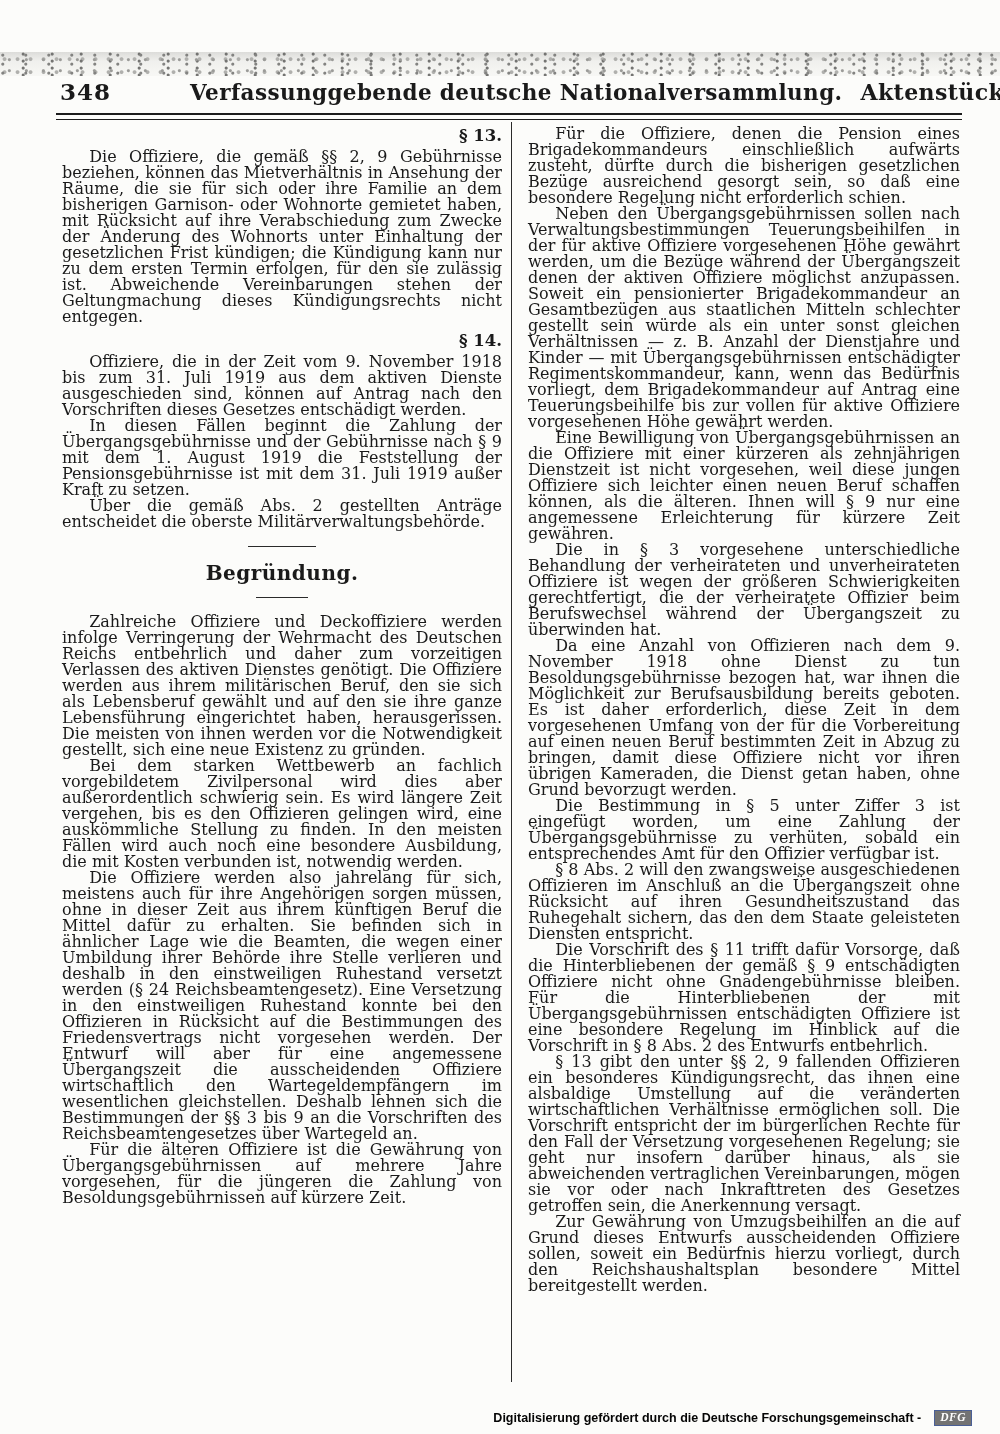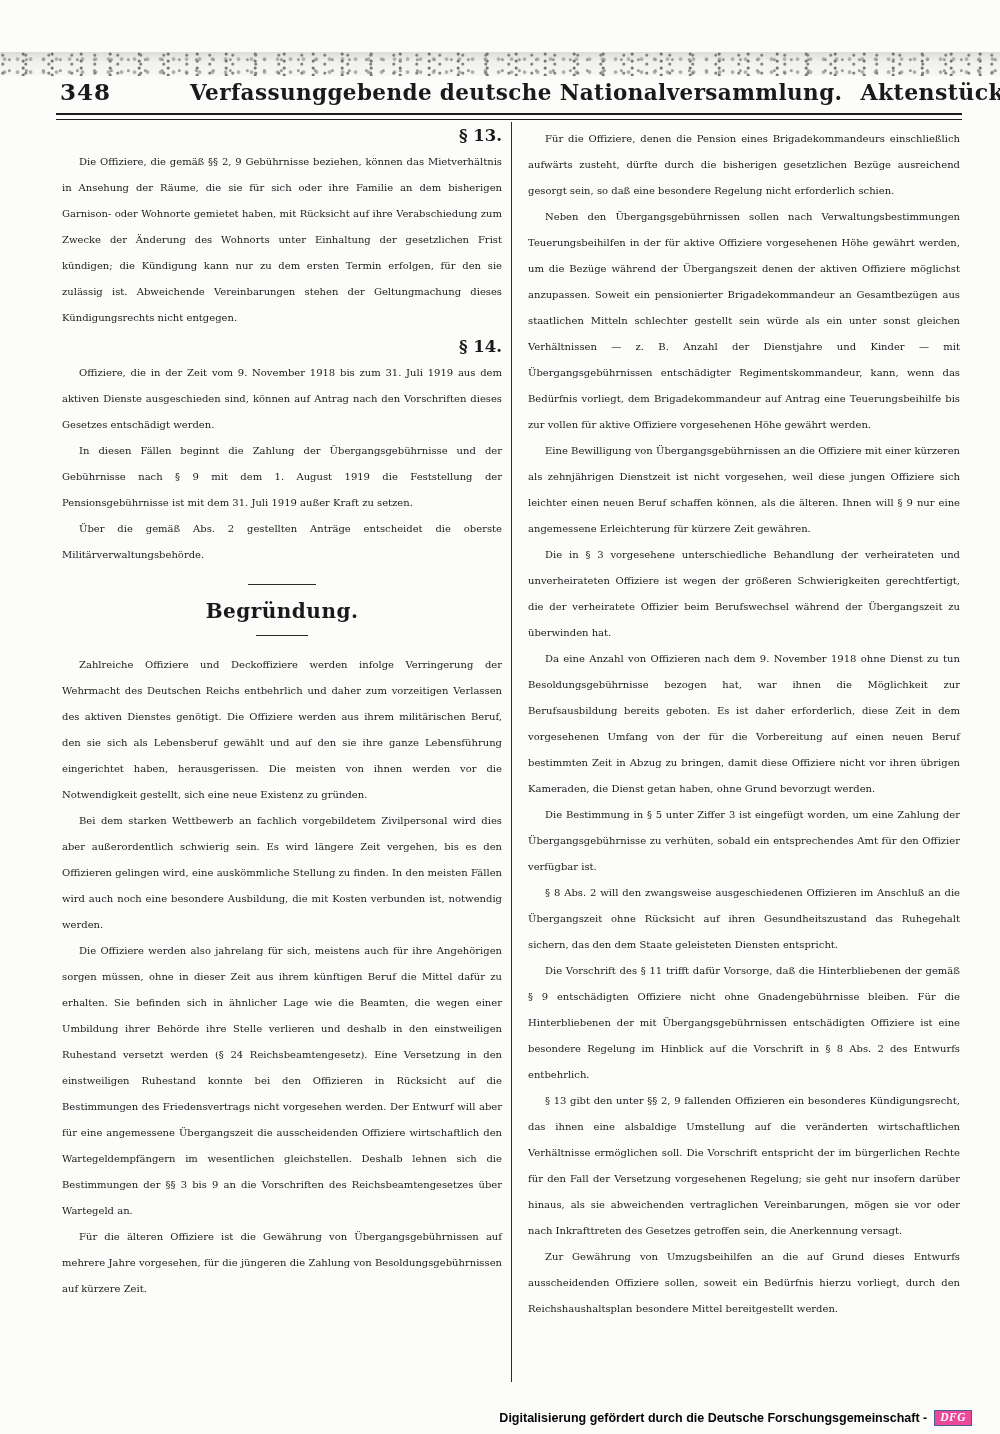--- a/index.html
+++ b/index.html
@@ -42,46 +42,46 @@
   }
   .col-divider{
     position:absolute;top:122px;left:511px;width:1px;height:1260px;
     background:#2a2a2a;
   }
   .col{position:absolute;top:126px;}
   .col-left{left:62px;width:440px;}
   .col-right{left:528px;width:432px;}
   .col p{
     margin:0;text-indent:1.7em;text-align:justify;
-    font-size:10px;line-height:26px;
+    font-size:16px;line-height:16px;
     hyphens:auto;-webkit-hyphens:auto;
   }
   .sec-head{
     text-align:right;font-size:16.5px;font-weight:bold;
     margin:6px 0 4px 0;
   }
   .sec-head.first{margin-top:0;}
   .short-rule{
     width:68px;height:0;border-top:1.5px solid #2a2a2a;
     margin:16px auto 14px auto;
   }
   .short-rule.below{width:52px;margin:12px auto 16px auto;}
   .begr-head{
     text-align:center;font-weight:bold;font-size:20px;
     letter-spacing:.5px;margin:2px 0 0 0;
   }
   .page-footer{
     position:absolute;right:28px;bottom:8px;
-    display:flex;align-items:center;gap:7px;
+    display:flex;align-items:center;gap:13px;
     font-family:"Liberation Sans", sans-serif;
     font-size:12.5px;font-weight:bold;color:#050505;
   }
   .dfg-logo{
     display:inline-block;padding:2px 6px 3px 6px;
-    background:#ec4899;color:#fff;
+    background:#737373;color:#fff;
     font-family:"Liberation Serif", serif;
     font-style:italic;font-weight:bold;font-size:11.5px;
     letter-spacing:.5px;line-height:1;
     box-shadow:0 0 0 1px #4a5f96 inset;
   }
 </style>
 </head>
 <body>
 
 <div class="noise-band"></div>

